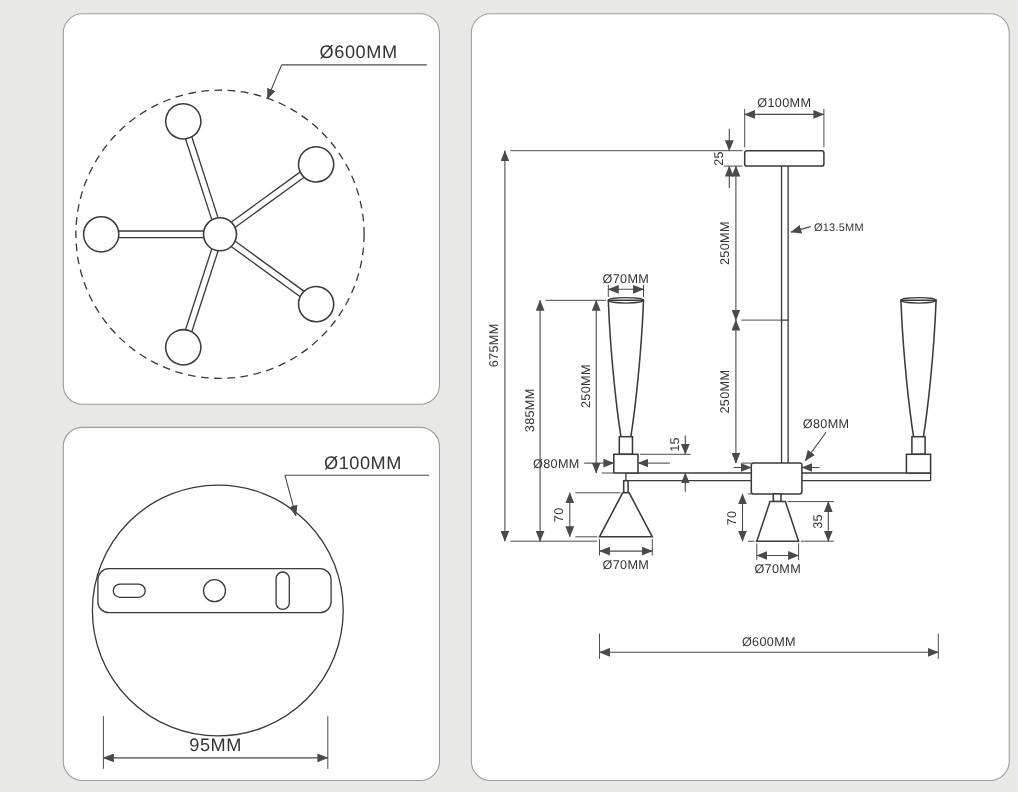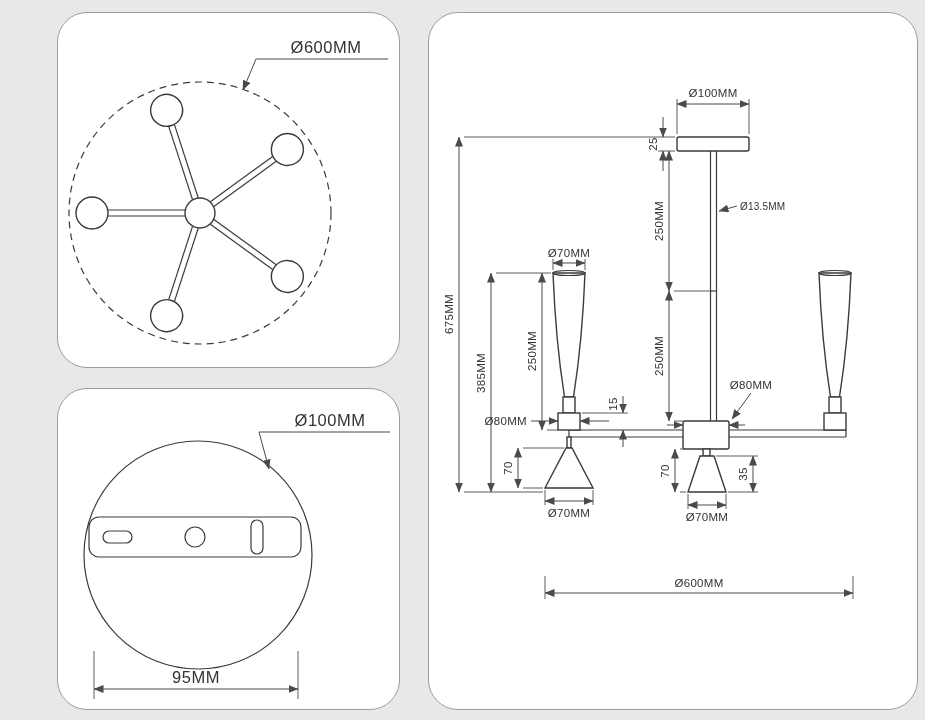--- a/index.html
+++ b/index.html
@@ -1,21 +1,21 @@
 <!DOCTYPE html>
 <html style="--bg: #e8e8e6; --panel: #ffffff; --line: #3a3a3a; --dim: #4a4a4a; --txt: #333333;"><head>
 <meta charset="utf-8">
 <style>
   :root{
     --bg:#e8e8e6; --panel:#ffffff; --line:#3a3a3a; --dim:#4a4a4a; --txt:#333333;
   }
   html,body{margin:0;padding:0;background:var(--bg);}
   #stage{position:relative;width:925px;height:720px;background:var(--bg);
          font-family:"Liberation Sans",sans-serif;overflow:hidden;}
-  .panel{position:absolute;background:var(--panel);border:1.6px solid #9d9d9b;border-radius:30px;box-sizing:border-box;}
+  .panel{position:absolute;background:var(--panel);border:1.6px solid #9d9d9b;border-radius:18px;box-sizing:border-box;}
   #panel-top-view{left:57px;top:12px;width:343px;height:356px;}
   #panel-canopy-view{left:57px;top:388px;width:343px;height:322px;}
   #panel-side-view{left:428px;top:12px;width:490px;height:698px;}
   svg{display:block;}
   .shape{fill:#fff;stroke:var(--line);stroke-width:1.4;}
   .thin{fill:none;stroke:var(--line);stroke-width:1.2;}
   .dash{fill:none;stroke:var(--line);stroke-width:1.2;stroke-dasharray:7 5;}
   .dim{fill:none;stroke:var(--dim);stroke-width:1;}
   .ext{fill:none;stroke:var(--dim);stroke-width:0.9;}
   .ah{fill:var(--dim);stroke:none;}

